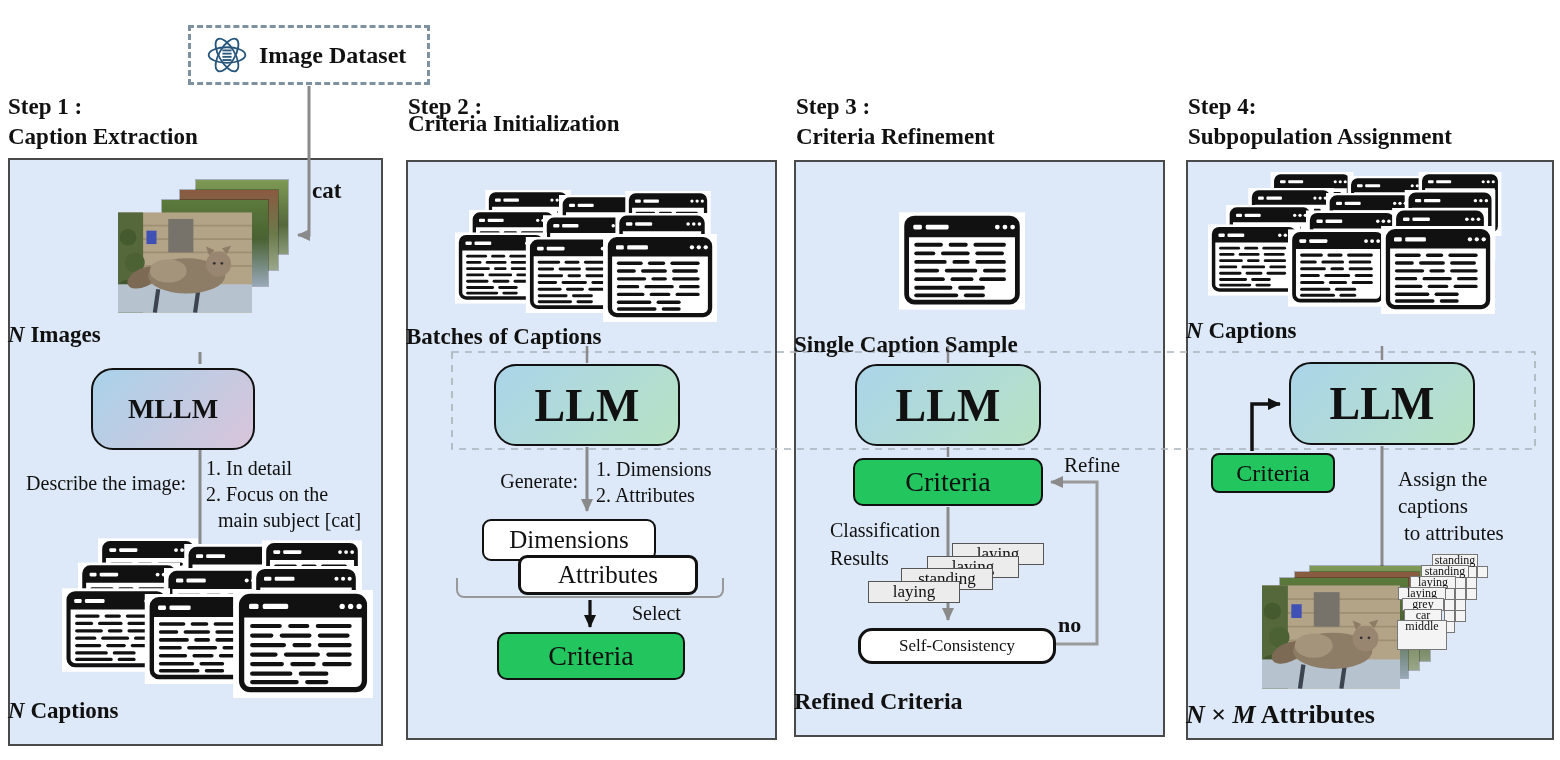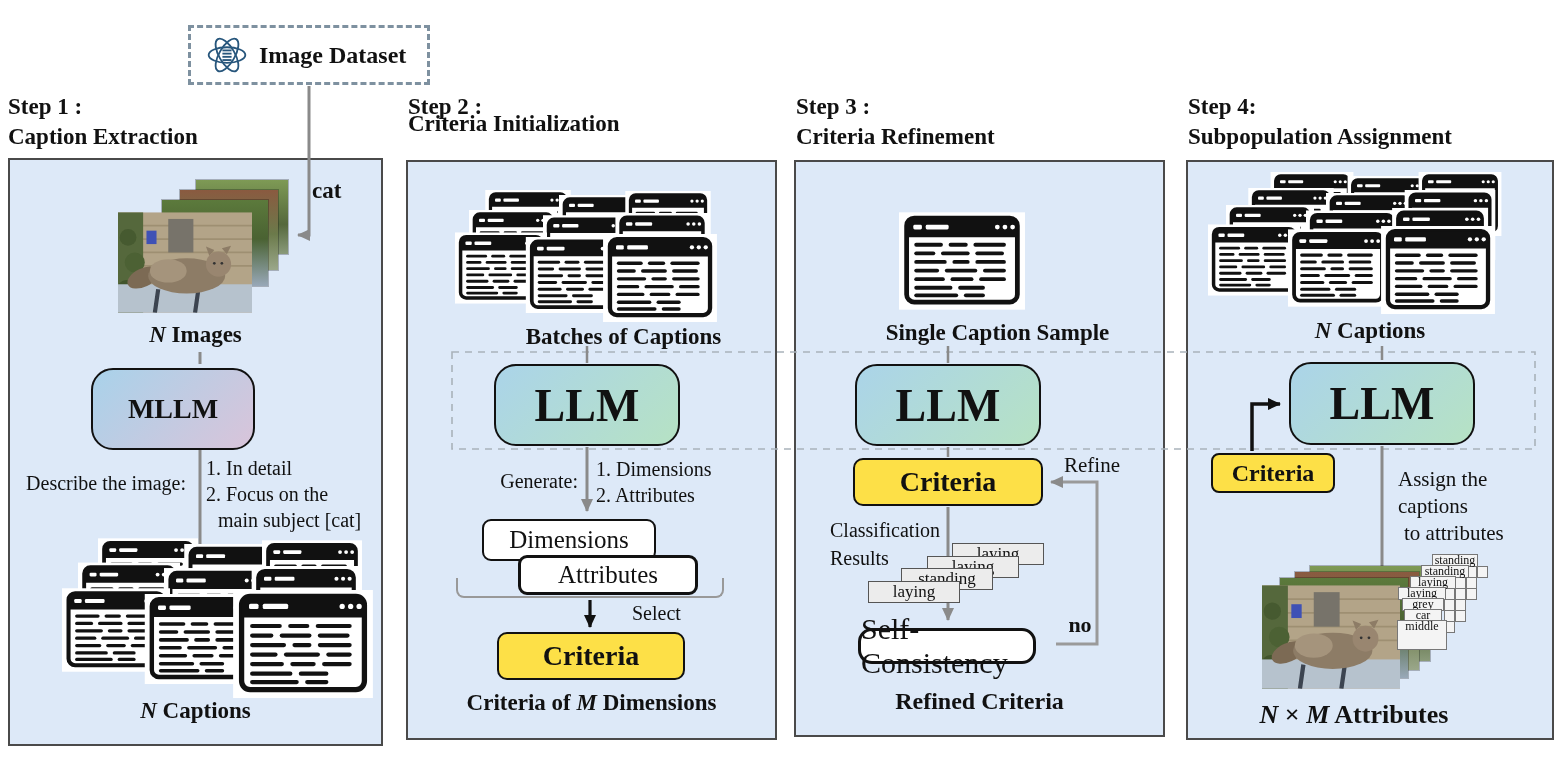--- a/index.html
+++ b/index.html
@@ -1,25 +1,25 @@
 <!DOCTYPE html>
 <html><head>
 <meta charset="utf-8">
 <style>
   *{box-sizing:border-box;margin:0;padding:0}
   body{font-family:"Liberation Serif",serif;background:#fff}
   #canvas{position:relative;width:1560px;height:760px;background:#fff;overflow:hidden;color:#111}
   .abs{position:absolute}
   .panel{position:absolute;background:#dde9f8;border:2.5px solid #4a4a4a}
   .hdr{position:absolute;font-weight:bold;font-size:23px;white-space:nowrap;line-height:1.2}
-  .capln{position:absolute;font-weight:bold;font-size:23px;text-align:center}
+  .capln{position:absolute;font-weight:bold;font-size:23px;text-align:left}
   .model{position:absolute;border:2.5px solid #111;border-radius:22px;display:flex;align-items:center;justify-content:center;font-weight:bold}
   .grad-llm{background:linear-gradient(135deg,#abd4e9 0%,#b6e2c4 100%)}
   .grad-mllm{background:linear-gradient(135deg,#a9d2ea 0%,#d9c4da 100%)}
-  .crit{position:absolute;background:#fde047;border:2.5px solid #111;border-radius:10px;display:flex;align-items:center;justify-content:center;font-weight:bold}
+  .crit{position:absolute;background:#22c55e;border:2.5px solid #111;border-radius:10px;display:flex;align-items:center;justify-content:center;font-weight:normal}
   .wbox{position:absolute;background:#fff;border:2.5px solid #111;border-radius:9px;display:flex;align-items:center;justify-content:center}
   .note{position:absolute;font-size:20px;line-height:26px}
   .tag{position:absolute;background:#ececec;border:1.5px solid #555;text-align:center;font-size:17px;line-height:19px}
   .stag{position:absolute;background:#f4f4f4;border:1.5px solid #777;text-align:center;font-size:12px;line-height:11px}
   .sq{position:absolute;width:11px;height:12px;background:#f4f4f4;border:1.5px solid #777}
   .ph{position:absolute;box-shadow:0 0 0 1px rgba(0,0,0,.25)}
   .bracket{position:absolute;border-left:2.5px solid #999;border-right:2.5px solid #999;border-bottom:2.5px solid #999;border-radius:0 0 8px 8px}
   .ds-box{position:absolute;border:3.5px dashed #7e91a0;background:#fff;display:flex;align-items:center;gap:10px;padding:0 14px;font-weight:bold;font-size:24px}
   .wires{position:absolute;left:0;top:0;pointer-events:none}
   i{font-style:italic}
@@ -175,57 +175,56 @@
     <use href="#cap" x="30" y="0" width="86" height="66"></use>
     <use href="#cap" x="104" y="5" width="88" height="68"></use>
     <use href="#cap" x="170" y="1" width="86" height="66"></use>
     <use href="#cap" x="14" y="20" width="88" height="68"></use>
     <use href="#cap" x="88" y="25" width="90" height="70"></use>
     <use href="#cap" x="160" y="23" width="94" height="72"></use>
     <use href="#cap" x="0" y="42" width="92" height="72"></use>
     <use href="#cap" x="70" y="47" width="100" height="76"></use>
     <use href="#cap" x="145" y="44" width="120" height="88"></use>
   </svg>
-  <div class="capln" style="left:416px;top:324px;width:415px">Batches of Captions</div>
+  <div class="capln" style="left:406px;top:324px;width:415px">Batches of Captions</div>
 
   <div class="model grad-llm" style="left:494px;top:364px;width:186px;height:82px;font-size:46px">LLM</div>
 
   <div class="note" style="left:455px;top:468px;width:123px;text-align:right">Generate:</div>
   <div class="note" style="left:596px;top:456px">
     <div>1. Dimensions</div>
     <div>2. Attributes</div>
   </div>
 
   <div class="wbox" style="left:482px;top:519px;width:174px;height:42px;font-size:25px;z-index:2">Dimensions</div>
   <div class="wbox" style="left:518px;top:555px;width:180px;height:40px;font-size:25px;border-width:3.5px;z-index:3">Attributes</div>
   <div class="bracket" style="left:456px;top:578px;width:268px;height:20px;z-index:1"></div>
   <div class="note" style="left:632px;top:600px">Select</div>
   <div class="crit" style="left:497px;top:632px;width:188px;height:48px;font-size:28px">Criteria</div>
-  <div class="capln" style="left:406px;top:690px;width:371px"><span>Criteria of </span><i>M</i><span> Dimensions</span></div>
 
   <svg class="abs" style="left:899px;top:212px" width="126" height="98" viewBox="0 0 126 98">
     <use href="#cap" x="0" y="0" width="126" height="98"></use>
   </svg>
-  <div class="capln" style="left:794px;top:320px;width:407px">Single Caption Sample</div>
+  <div class="capln" style="left:794px;top:332px;width:407px">Single Caption Sample</div>
 
   <div class="model grad-llm" style="left:855px;top:364px;width:186px;height:82px;font-size:46px">LLM</div>
   <div class="crit" style="left:853px;top:458px;width:190px;height:48px;font-size:28px">Criteria</div>
   <div class="note" style="left:1064px;top:452px;font-size:21px">Refine</div>
 
   <div class="note" style="left:830px;top:516px;line-height:28px">
     <div>Classification</div>
     <div>Results</div>
   </div>
 
   <div class="tag" style="left:952px;top:543px;width:92px;height:22px;z-index:1">laying</div>
   <div class="tag" style="left:927px;top:556px;width:92px;height:22px;z-index:2">laying</div>
   <div class="tag" style="left:901px;top:568px;width:92px;height:22px;z-index:3">standing</div>
   <div class="tag" style="left:868px;top:581px;width:92px;height:22px;z-index:4">laying</div>
 
-  <div class="wbox" style="left:858px;top:628px;width:178px;height:36px;font-size:30px;border-width:3px;border-radius:14px">Self-Consistency</div>
+  <div class="wbox" style="left:858px;top:628px;width:198px;height:36px;font-size:17px;border-width:3px;border-radius:14px">Self-Consistency</div>
   <div class="capln" style="left:1058px;top:612px;width:44px;font-size:22px">no</div>
   <div class="capln" style="left:794px;top:688px;width:371px;font-size:24px">Refined Criteria</div>
 
   <svg class="abs" style="left:1208px;top:172px" width="330" height="142" viewBox="0 0 330 142">
     <use href="#cap" x="62" y="0" width="84" height="64"></use>
     <use href="#cap" x="138" y="4" width="86" height="64"></use>
     <use href="#cap" x="210" y="0" width="84" height="64"></use>
     <use href="#cap" x="40" y="16" width="86" height="66"></use>
     <use href="#cap" x="118" y="21" width="88" height="68"></use>
     <use href="#cap" x="196" y="18" width="92" height="70"></use>

